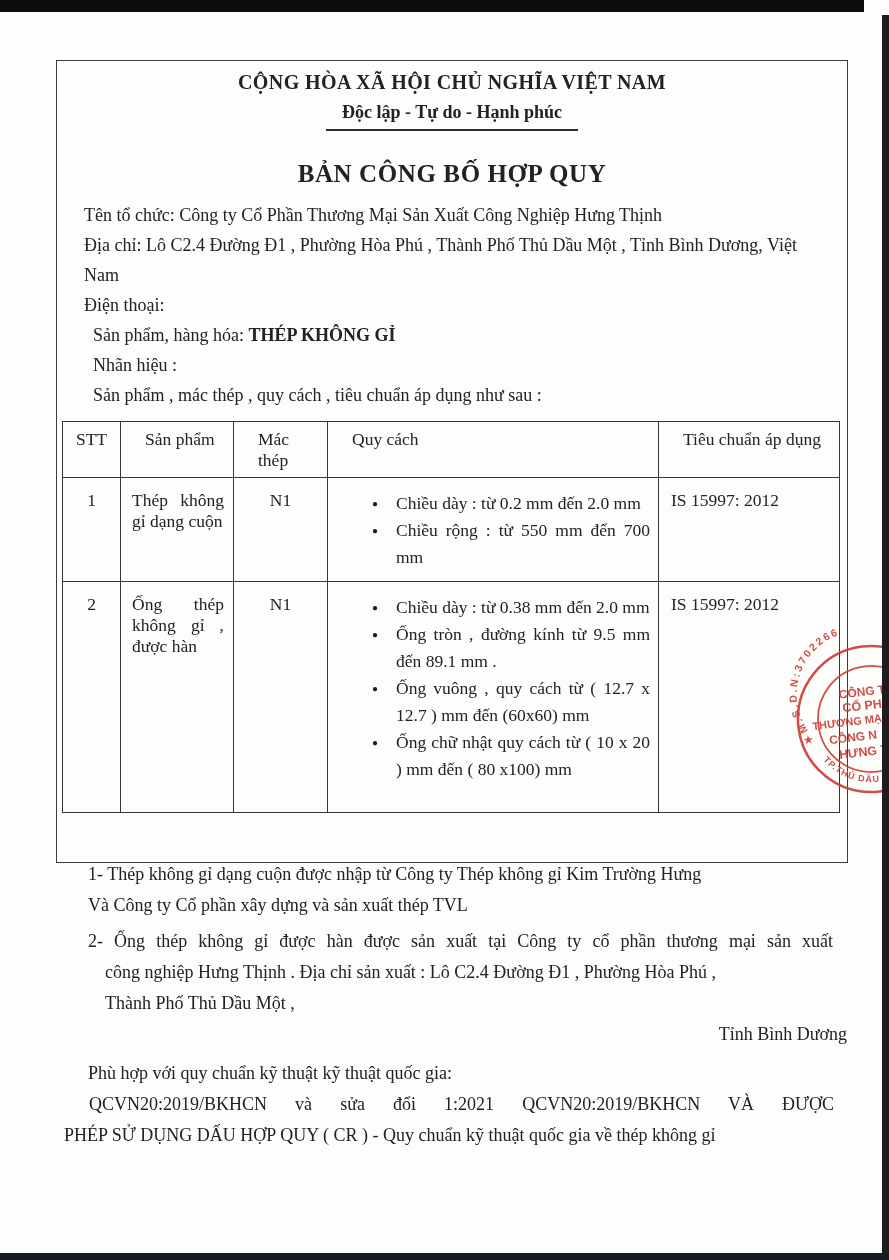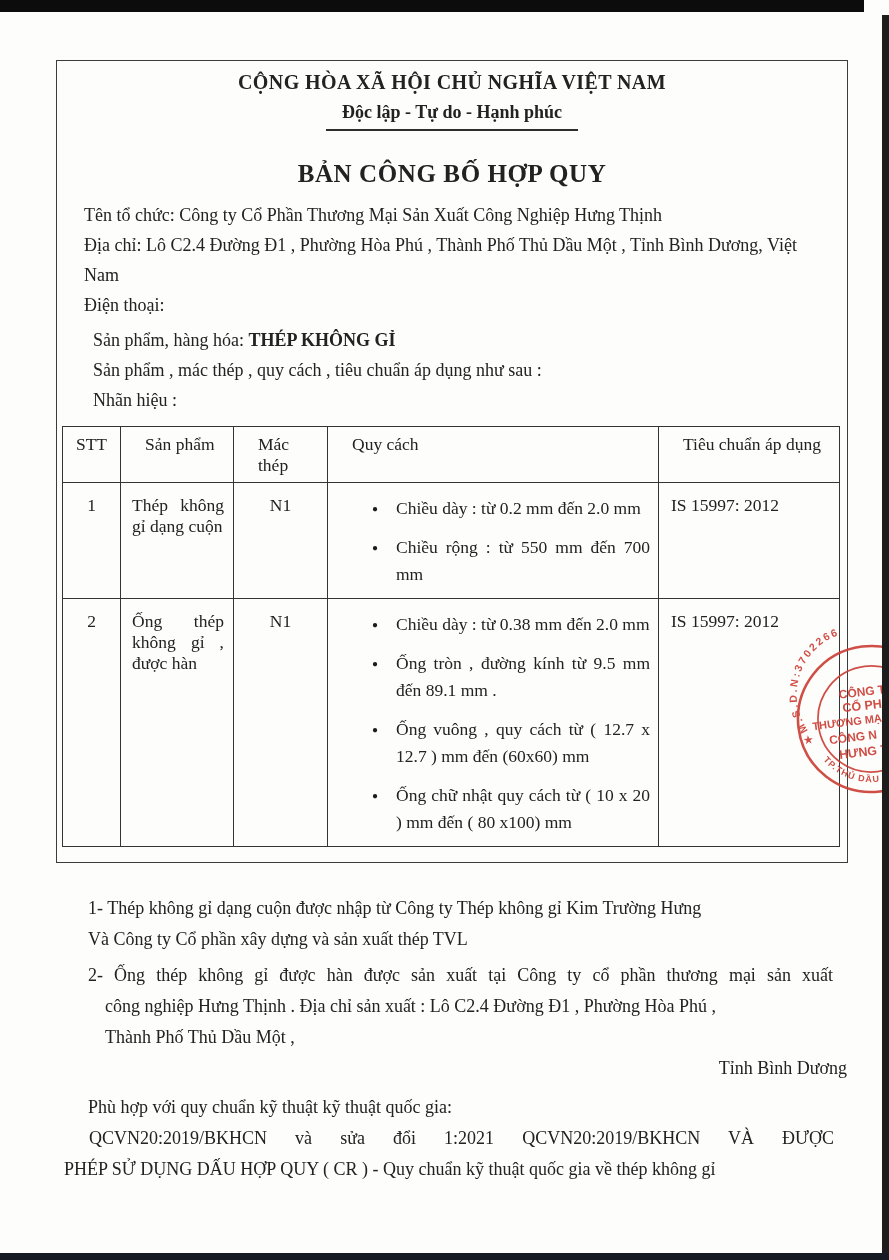--- a/index.html
+++ b/index.html
@@ -33,21 +33,21 @@
     display:inline-block;
     font-weight:bold; font-size:18px;
     border-bottom:2px solid #2e2e2e;
     padding:0 16px 2px 16px;
   }
   .doc-title { margin-top:26px; font-weight:bold; font-size:25px; letter-spacing:.6px; line-height:33px; }
   .doc-number { margin-top:5px; font-size:19px; line-height:28px; }
 
   .body-text { font-size:18px; line-height:30px; }
   .org-block { margin-top:10px; padding:0 20px 0 27px; }
-  .product-block { margin-top:5px; padding:0 20px 0 36px; }
+  .product-block { padding:0 20px 0 36px; }
   .bold { font-weight:bold; }
 
   table.spec-table {
     border-collapse:collapse;
     margin:11px 0 0 5px;
     width:777px;
     table-layout:fixed;
     font-size:17.5px;
   }
   .spec-table th, .spec-table td {
@@ -72,21 +72,21 @@
   .row-1 td { height:98px; }
   .row-2 td { height:231px; }
 
   ul.spec-list { list-style:none; margin:0; padding:0; }
   ul.spec-list li {
     position:relative;
     padding-left:40px;
     text-align:justify;
     line-height:27px;
   }
-  ul.spec-list li + li { margin-top:12px; }
+  ul.spec-list li + li { }
   ul.spec-list li::before {
     content:"●";
     position:absolute; left:16px; top:0;
     font-size:10px; line-height:27px; color:#1c1c1c;
   }
 
   .notes { margin-top:46px; font-size:18px; line-height:31px; }
   .note-1 { padding:0 22px 0 31px; }
   .note-2 { margin-top:5px; padding:0 14px 0 48px; }
   .note-2 .first-line { text-indent:-17px; text-align:justify; text-align-last:justify; }
@@ -120,22 +120,22 @@
     <div class="doc-title center">BẢN CÔNG BỐ HỢP QUY</div>
 
     <div class="org-block body-text">
       <div>Tên tổ chức: Công ty Cổ Phần Thương Mại Sản Xuất Công Nghiệp Hưng Thịnh</div>
       <div>Địa chỉ: Lô C2.4 Đường Đ1 , Phường Hòa Phú , Thành Phố Thủ Dầu Một , Tỉnh Bình Dương, Việt Nam</div>
       <div>Điện thoại:</div>
     </div>
 
     <div class="product-block body-text">
       <div><span>Sản phẩm, hàng hóa: </span><span class="bold">THÉP KHÔNG GỈ</span></div>
+      <div>Nhãn hiệu :</div>
       <div>Sản phẩm , mác thép , quy cách , tiêu chuẩn áp dụng như sau :</div>
-      <div>Nhãn hiệu :</div>
     </div>
 
     <table class="spec-table">
       <colgroup>
         <col class="col-stt">
           <col class="col-prod">
           <col class="col-grade">
           <col class="col-spec">
           <col class="col-std">
       </colgroup>

